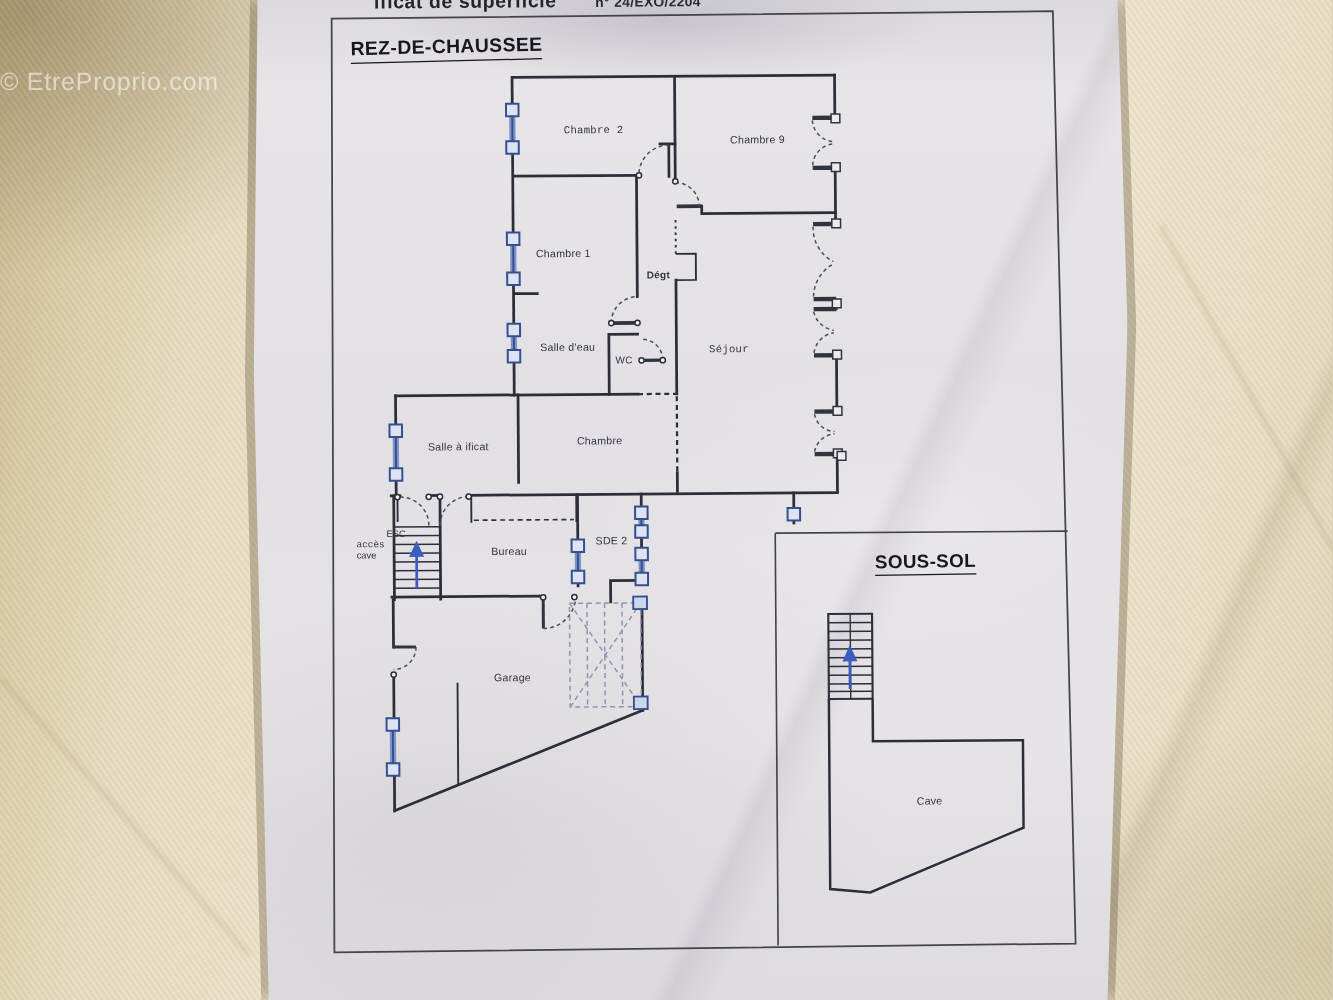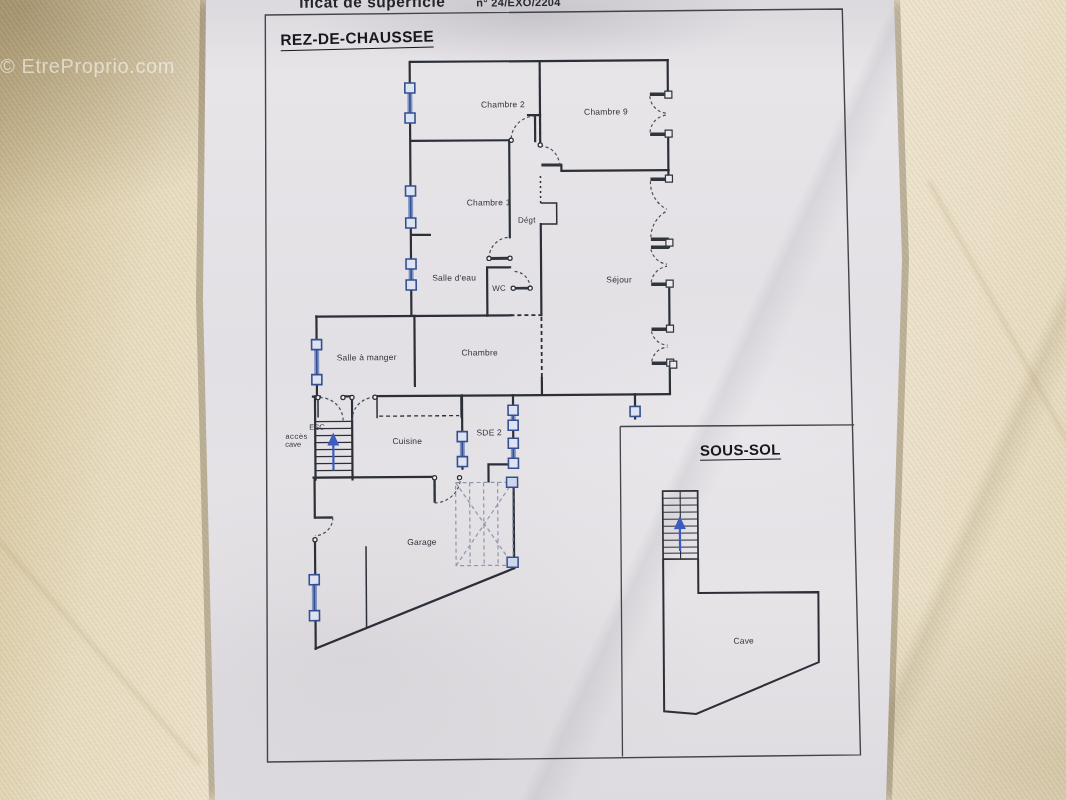--- a/index.html
+++ b/index.html
@@ -233,32 +233,32 @@
         <g stroke="#2c2f37" stroke-width="1.1">
           <path d="M662,499 H697 M662,506 H697 M662,513 H697 M662,520 H697 M662,527 H697 M662,534 H697 M662,541 H697 M662,548 H697 M662,554 H697"></path>
           <path d="M679.5,492 V560"></path>
         </g>
         <path d="M662,560 V712 L694,715 L817,664 V594 H697 V560" fill="none" stroke="#2c2f37" stroke-width="2"></path>
         <line x1="679" y1="552" x2="679" y2="527" stroke="#3c5cc0" stroke-width="2.2"></line>
         <polygon points="679,517 673,530 685,530" fill="#3c5cc0"></polygon>
       </g>
     </svg>
 
-    <div class="lbl" style="left:505px;top:104px;">Chambre 2</div>
+    <div class="lbl" style="left:477px;top:104px;font-family:Liberation Mono, monospace;">Chambre 2</div>
     <div class="lbl" style="left:608px;top:112px;">Chambre 9</div>
-    <div class="lbl" style="left:490px;top:202px;">Chambre 1</div>
-    <div class="lbl" style="left:528px;top:220px;font-size:8px;">Dégt</div>
+    <div class="lbl" style="left:452px;top:202px;">Chambre 1</div>
+    <div class="lbl" style="left:528px;top:220px;font-size:8px;font-weight:bold;">Dégt</div>
     <div class="lbl" style="left:455px;top:277px;">Salle d'eau</div>
     <div class="lbl" style="left:500px;top:288px;font-size:8px;">WC</div>
-    <div class="lbl" style="left:620px;top:280px;">Séjour</div>
-    <div class="lbl" style="left:367px;top:356px;">Salle à manger</div>
+    <div class="lbl" style="left:584px;top:280px;font-family:Liberation Mono, monospace;">Séjour</div>
+    <div class="lbl" style="left:367px;top:356px;">Salle à ificat</div>
     <div class="lbl" style="left:480px;top:352px;">Chambre</div>
     <div class="lbl-left" style="left:285px;top:422px;">
       <span style="display:block;padding-left:24px;">ESC</span>
       <span style="display:block;font-family:Liberation Mono, monospace;">accès</span>
       <span style="display:block;">cave</span>
     </div>
-    <div class="lbl" style="left:407px;top:440px;">Cuisine</div>
+    <div class="lbl" style="left:407px;top:440px;">Bureau</div>
     <div class="lbl" style="left:489px;top:432px;">SDE 2</div>
-    <div class="lbl" style="left:409px;top:541px;margin-left:12px;">Garage</div>
+    <div class="lbl" style="left:409px;top:541px;">Garage</div>
     <div class="lbl" style="left:742px;top:642px;">Cave</div>
   </div>
 </div>
 
 </body></html>

